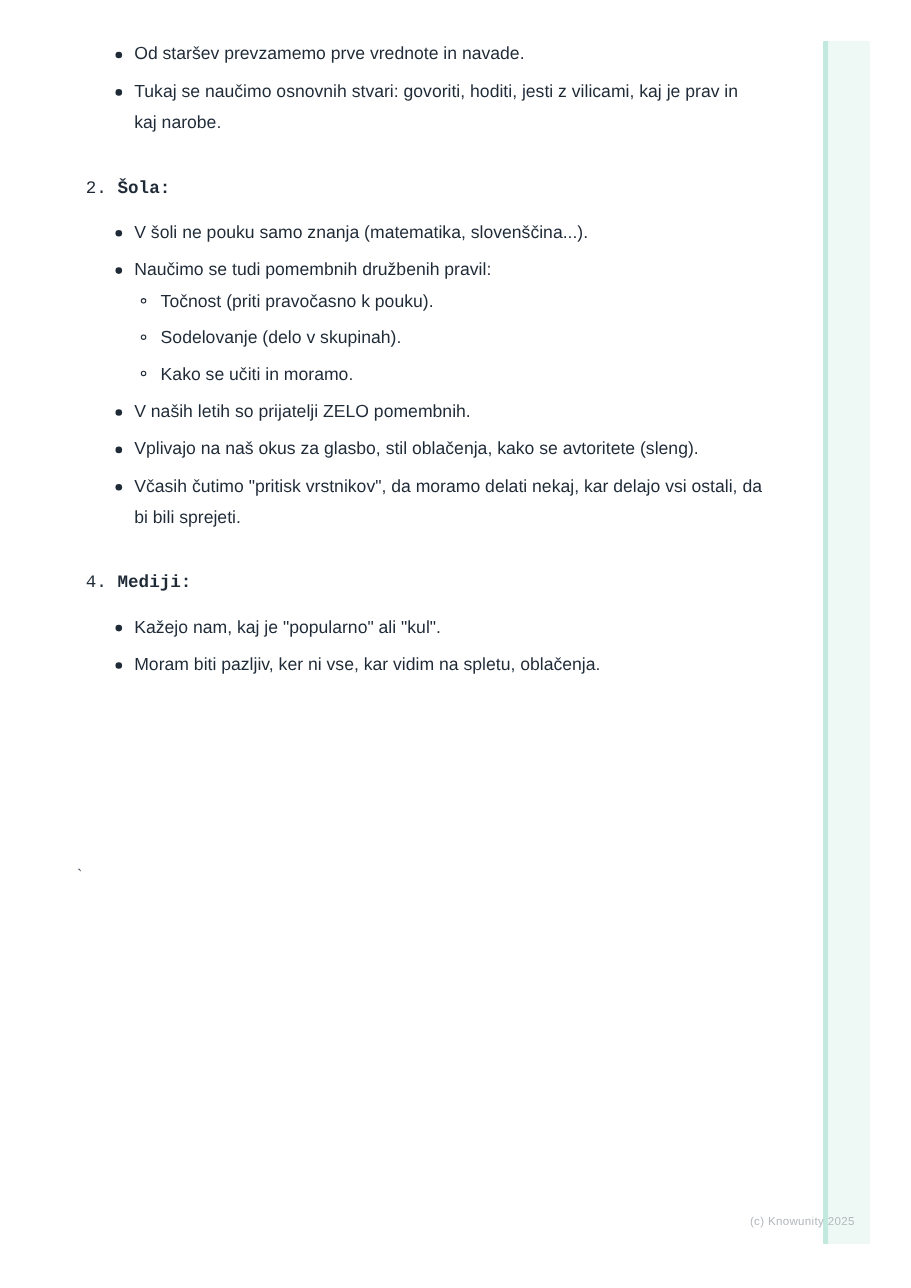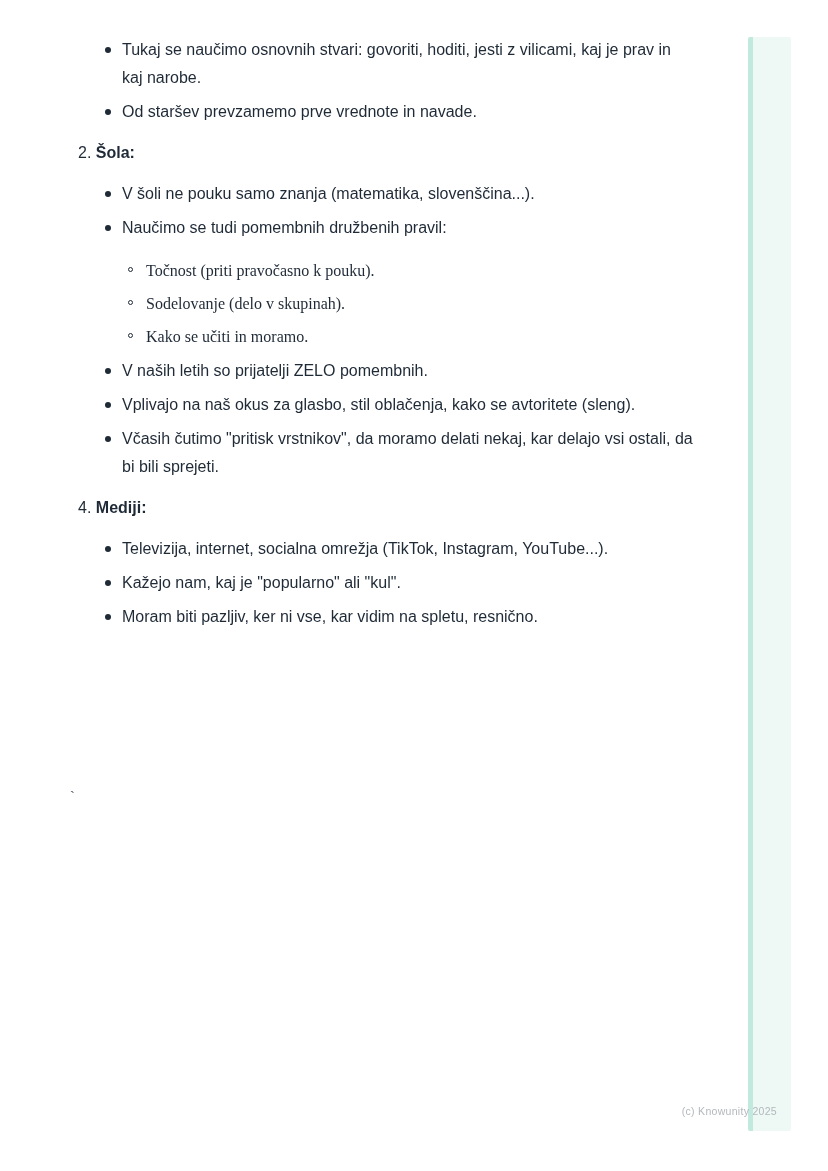--- a/index.html
+++ b/index.html
@@ -48,43 +48,43 @@
   .dot {
     position: absolute;
     left: 27px;
     top: 11px;
     width: 6px;
     height: 6px;
     border-radius: 50%;
     background: #1f2a37;
   }
   ul.l2 {
-    margin-top: 15px;
-    font-family: Liberation Serif, serif;
+    margin-top: 1px;
   }
   ul.l2 > li {
     position: relative;
     padding-left: 24px;
     margin-bottom: 5px;
   }
   .circ {
     position: absolute;
     left: 6px;
     top: 10px;
     width: 5px;
     height: 5px;
     border: 1.5px solid #1f2a37;
     border-radius: 50%;
     background: transparent;
   }
   .sec-head {
-    margin-top: 13px;
+    margin-top: 31px;
     margin-bottom: 13px;
     font-size: 16px;
     line-height: 28px;
+    font-family: Liberation Mono, monospace;
   }
   .sec-num { font-weight: 400; }
   .sec-title { font-weight: 700; }
   .stray-mark {
     position: absolute;
     left: 70px;
     top: 788px;
     z-index: 2;
     font-size: 15px;
     color: #4b5563;
@@ -103,25 +103,25 @@
 </head>
 <body>
 
 <div class="page">
   <div class="accent-bar"></div>
 
   <div class="content">
     <ul class="l1" id="intro-list">
         <li>
           <span class="dot"></span>
-          <span class="li-text">Tukaj se naučimo osnovnih stvari: govoriti, hoditi, jesti z vilicami, kaj je prav in kaj narobe.</span>
+          <span class="li-text">Od staršev prevzamemo prve vrednote in navade.</span>
         </li>
         <li>
           <span class="dot"></span>
-          <span class="li-text">Od staršev prevzamemo prve vrednote in navade.</span>
+          <span class="li-text">Tukaj se naučimo osnovnih stvari: govoriti, hoditi, jesti z vilicami, kaj je prav in kaj narobe.</span>
         </li>
       </ul>
     <ol class="sections" id="section-list">
         <li class="section">
           <div class="sec-head"><span class="sec-num">2. </span><span class="sec-title">Šola:</span></div>
           <ul class="l1">
             <li>
               <span class="dot"></span>
               <span class="li-text">V šoli ne pouku samo znanja (matematika, slovenščina...).</span>
             </li>
@@ -159,29 +159,25 @@
               <span class="dot"></span>
               <span class="li-text">Včasih čutimo "pritisk vrstnikov", da moramo delati nekaj, kar delajo vsi ostali, da bi bili sprejeti.</span>
             </li>
           </ul>
         </li>
         <li class="section">
           <div class="sec-head"><span class="sec-num">4. </span><span class="sec-title">Mediji:</span></div>
           <ul class="l1">
             <li>
               <span class="dot"></span>
-              <span class="li-text">Televizija, internet, socialna omrežja (TikTok, Instagram, YouTube...).</span>
-            </li>
-            <li>
-              <span class="dot"></span>
               <span class="li-text">Kažejo nam, kaj je "popularno" ali "kul".</span>
             </li>
             <li>
               <span class="dot"></span>
-              <span class="li-text">Moram biti pazljiv, ker ni vse, kar vidim na spletu, resnično.</span>
+              <span class="li-text">Moram biti pazljiv, ker ni vse, kar vidim na spletu, oblačenja.</span>
             </li>
           </ul>
         </li>
       </ol>
   </div>
 
   <div class="stray-mark">`</div>
 
   <div class="footer">(c) Knowunity 2025</div>
 </div>

